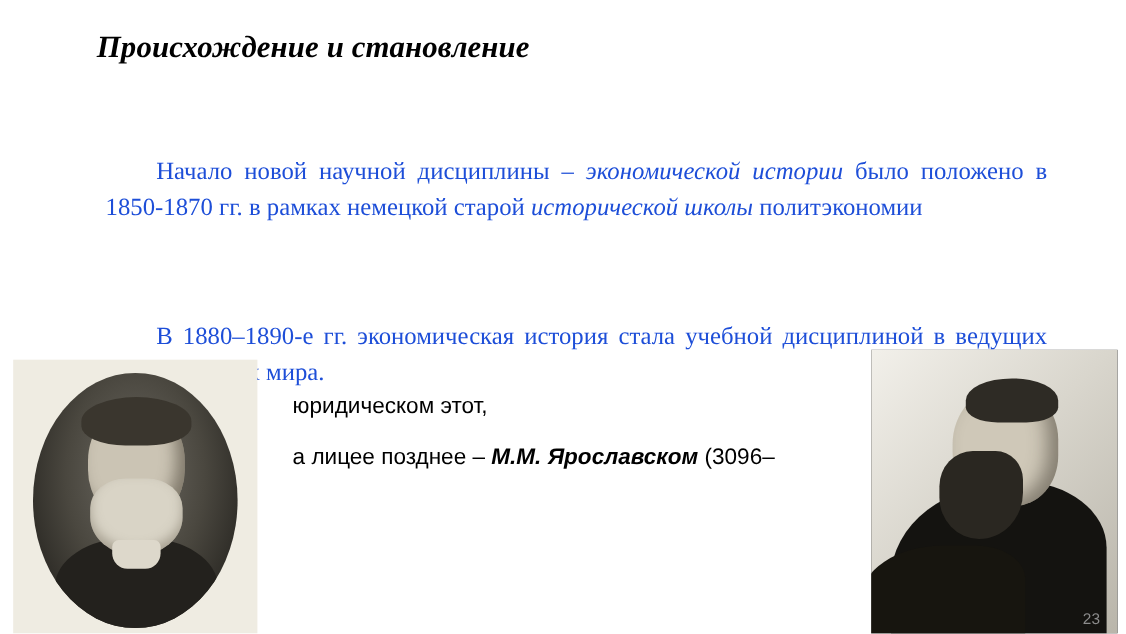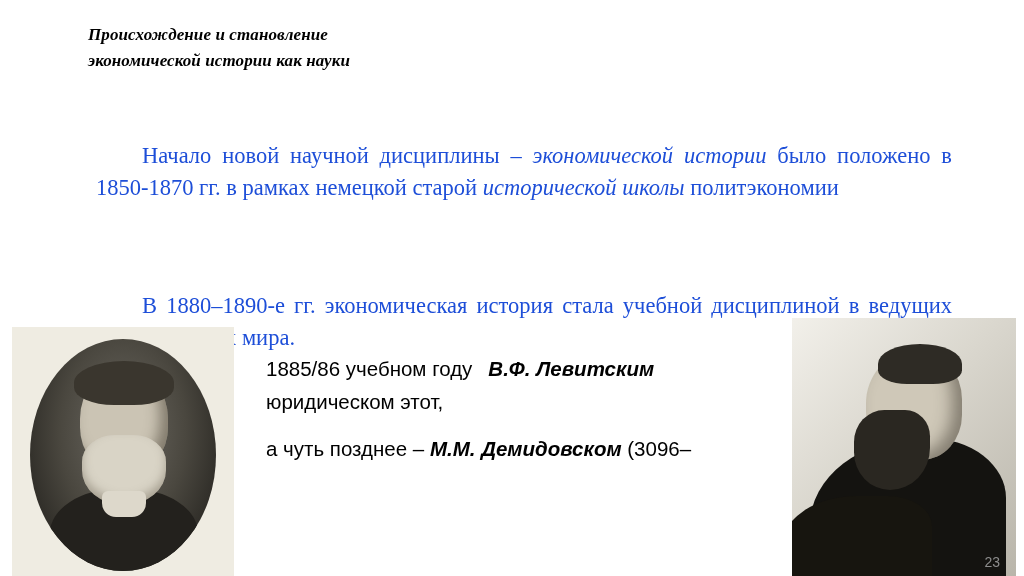--- a/index.html
+++ b/index.html
@@ -24,21 +24,21 @@
   .title-block {
     position: absolute;
     left: 88px;
     top: 22px;
     width: 880px;
   }
   .title-line {
     font-family: "Liberation Serif", serif;
     font-weight: bold;
     font-style: italic;
-    font-size: 17px;
+    font-size: 28px;
     line-height: 1.55;
     color: #000;
     letter-spacing: 0.1px;
   }
 
   
   .para {
     position: absolute;
     font-size: 22.5px;
     line-height: 1.42;
@@ -205,21 +205,20 @@
     color: #8c8c8c;
   }
 </style>
 </head>
 <body>
 
 <div class="slide">
 
   <div class="title-block">
     <div class="title-line">Происхождение и становление</div>
-    <div class="title-line">экономической истории как науки</div>
   </div>
 
   <div class="para" id="para1">
     <span class="ind"></span><span>Начало новой научной дисциплины – </span><em>экономической истории</em><span> было положено в 1850-1870 гг. в рамках немецкой старой </span><em>исторической школы</em><span> политэкономии</span>
   </div>
 
   <div class="para" id="para2">
     <span class="ind"></span><span>В 1880–1890-е гг. экономическая история стала учебной дисциплиной в ведущих университетах мира.</span>
   </div>
 
@@ -237,23 +236,20 @@
     <div class="pr-bg"></div>
     <div class="pr-body"></div>
     <div class="pr-head"></div>
     <div class="pr-hair"></div>
     <div class="pr-beard"></div>
     <div class="pr-shoulder"></div>
     <div class="page-number">23</div>
   </div>
 
   <div class="bottom-text">
-    <div>
-      <span>1885/86 учебном году</span><span class="nbsp-gap"></span><b>В.Ф. Левитским</b>
-    </div>
     <div>юридическом этот,</div>
     <span class="gap"></span>
     <div>
-      <span>а чуть позднее – </span><b>М.М. Демидовском</b><span> (3096–</span>
+      <span>а лицее позднее – </span><b>М.М. Ярославском</b><span> (3096–</span>
     </div>
   </div>
 
 </div>
 
 </body></html>

